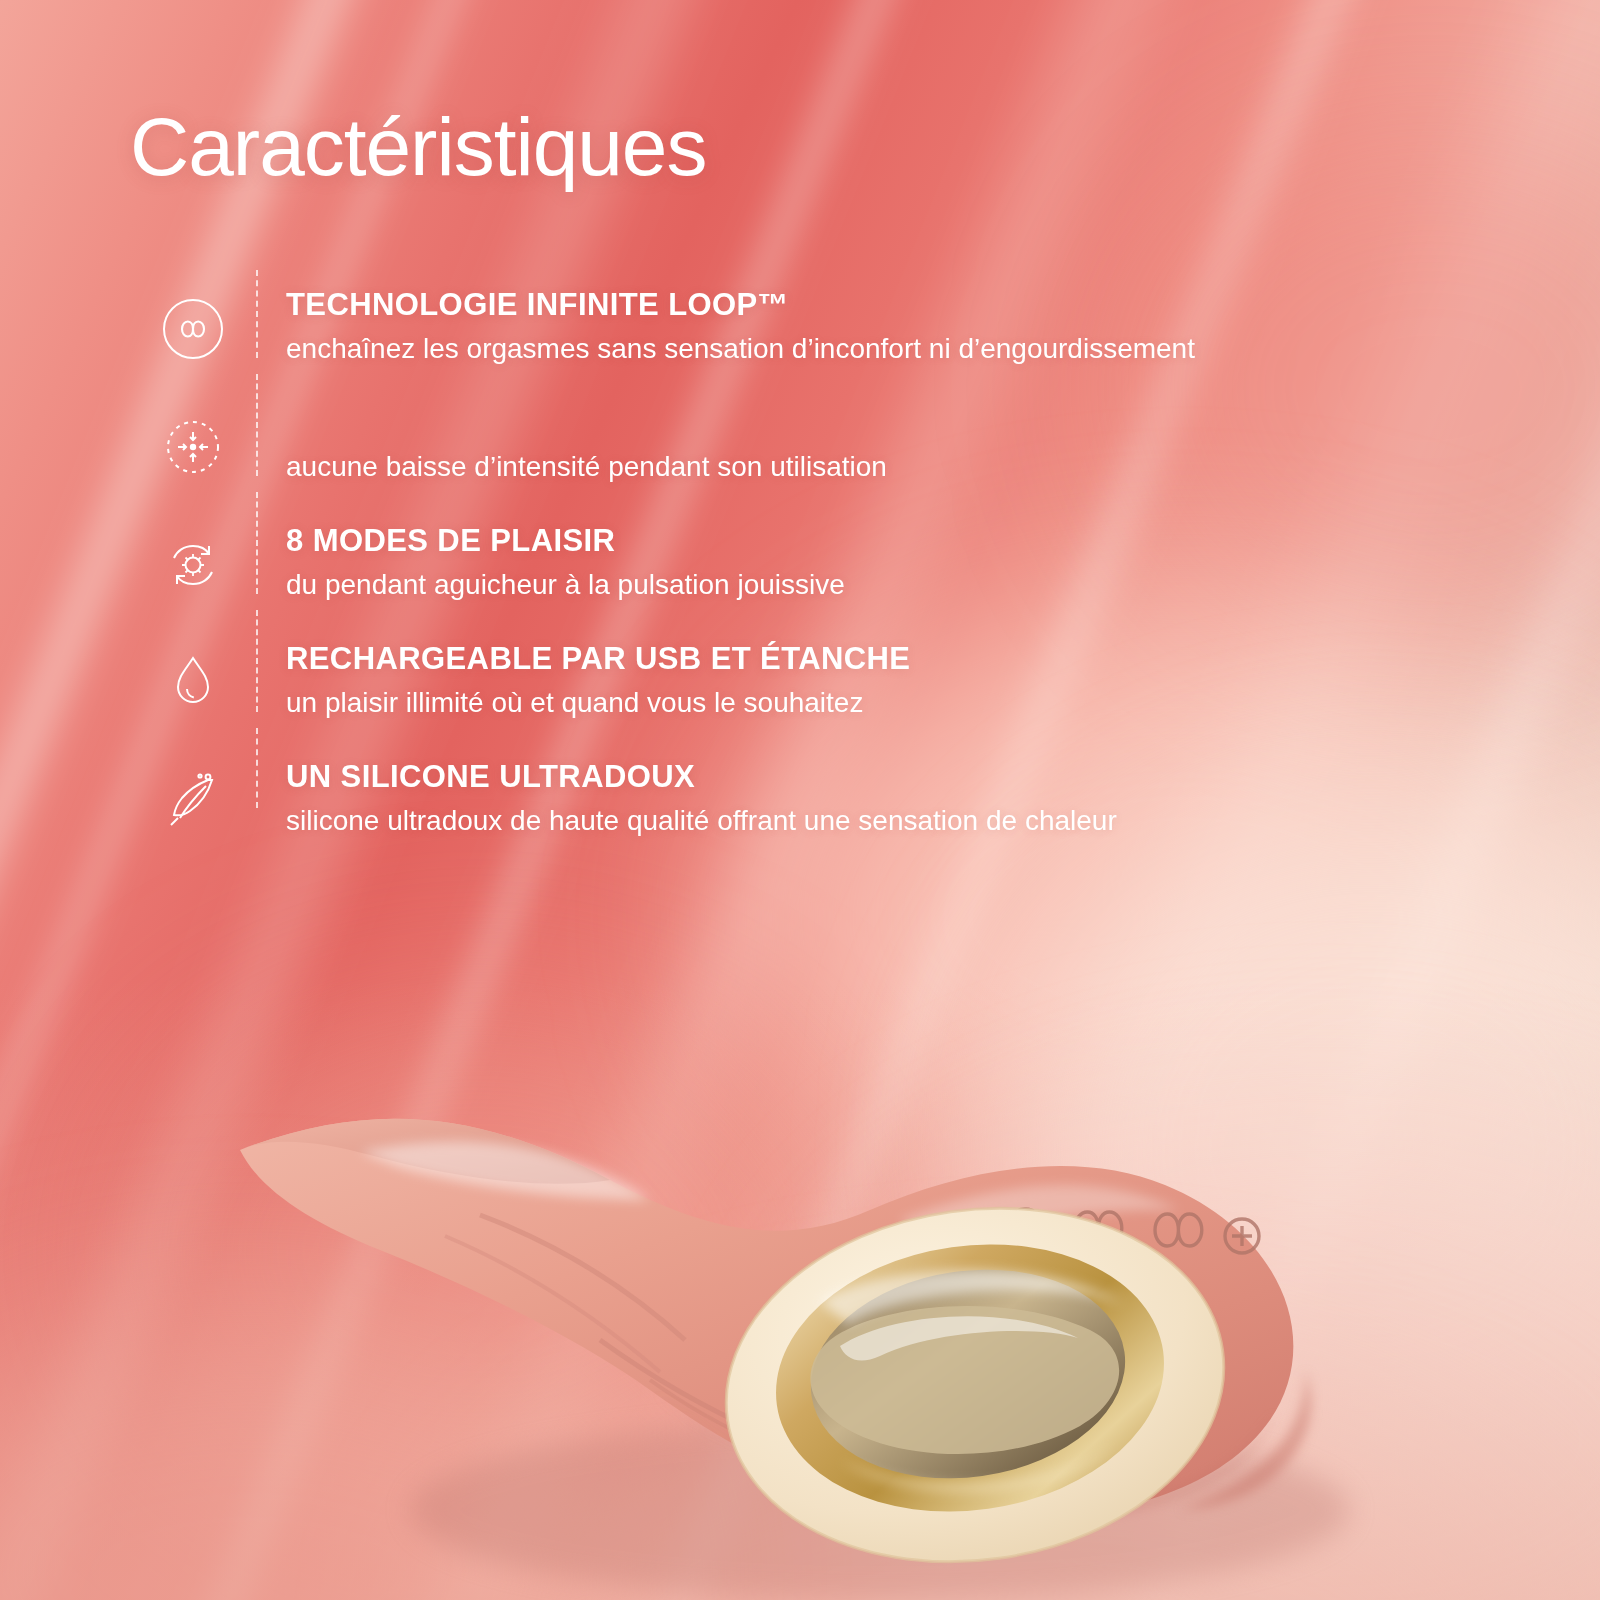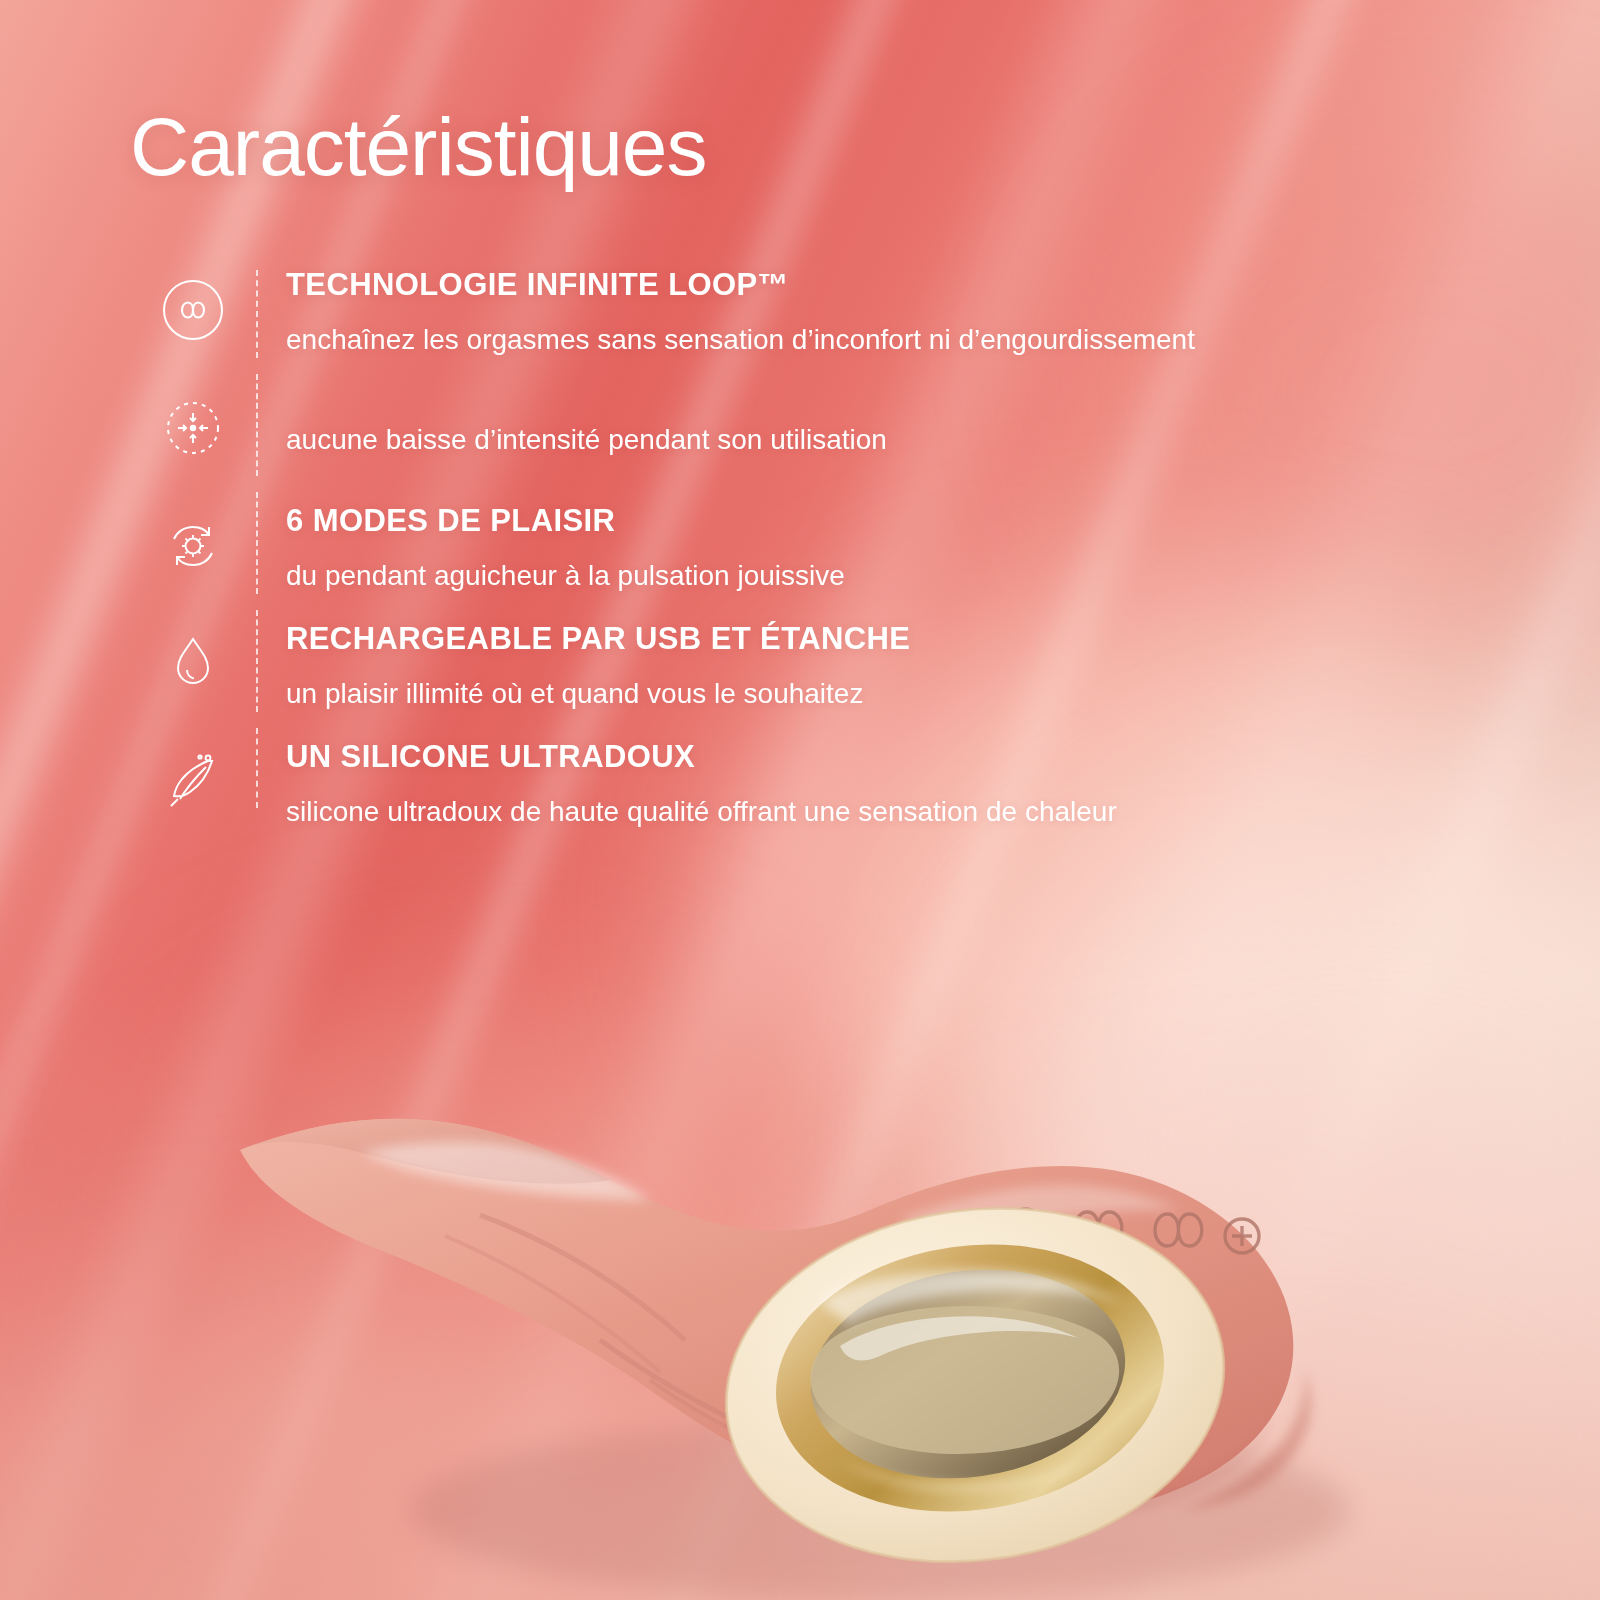--- a/index.html
+++ b/index.html
@@ -80,21 +80,21 @@
 
   .features {
     position:absolute;
     left:130px; top:248px;
     width:1250px;
   }
 
   .feature {
     position:relative;
     display:flex;
-    align-items:center;
+    align-items:flex-end;
     min-height:118px;
   }
 
   .icon-cell {
     width:126px;
     flex:0 0 126px;
     display:flex;
     justify-content:center;
     padding-top:6px;
   }
@@ -116,21 +116,21 @@
 
   .f-title {
     font-size:31px;
     font-weight:bold;
     color:#ffffff;
     letter-spacing:.4px;
     line-height:1.12;
     text-shadow:0 1px 10px rgba(170,60,55,.18);
   }
   .f-desc {
-    margin-top:20px;
+    margin-top:10px;
     font-size:28px;
     font-weight:400;
     color:#ffffff;
     line-height:1.2;
     text-shadow:0 1px 10px rgba(170,60,55,.16);
   }
 
   
   #product {
     position:absolute;
@@ -207,21 +207,21 @@
         <svg width="74" height="74" viewBox="0 0 74 74" fill="none" stroke="#ffffff" stroke-width="2">
           <path d="M18 30c3-7 10-12 19-12 7 0 13 3 16 8"></path>
           <path d="M53 18v8h-8"></path>
           <path d="M56 44c-3 7-10 12-19 12-7 0-13-3-16-8"></path>
           <path d="M21 56v-8h8"></path>
           <circle cx="37" cy="37" r="7.5"></circle>
           <path d="M37 26v4M37 44v4M26 37h4M44 37h4M29.5 29.5l2.8 2.8M41.7 41.7l2.8 2.8M44.5 29.5l-2.8 2.8M32.3 41.7l-2.8 2.8" stroke-width="1.8"></path>
         </svg>
       </div>
       <div class="text-cell">
-        <div class="f-title">6 MODES DE PLAISIR</div>
+        <div class="f-title">8 MODES DE PLAISIR</div>
         <div class="f-desc">du pendant aguicheur à la pulsation jouissive</div>
       </div>
     </div>
 
 
     <div class="feature">
       <div class="divider"></div>
       <div class="icon-cell">
         <svg width="74" height="74" viewBox="0 0 74 74" fill="none" stroke="#ffffff" stroke-width="2">
           <path d="M37 12C30 23 22 31 22 41c0 8.3 6.7 15 15 15s15-6.7 15-15c0-10-8-18-15-29z"></path>

